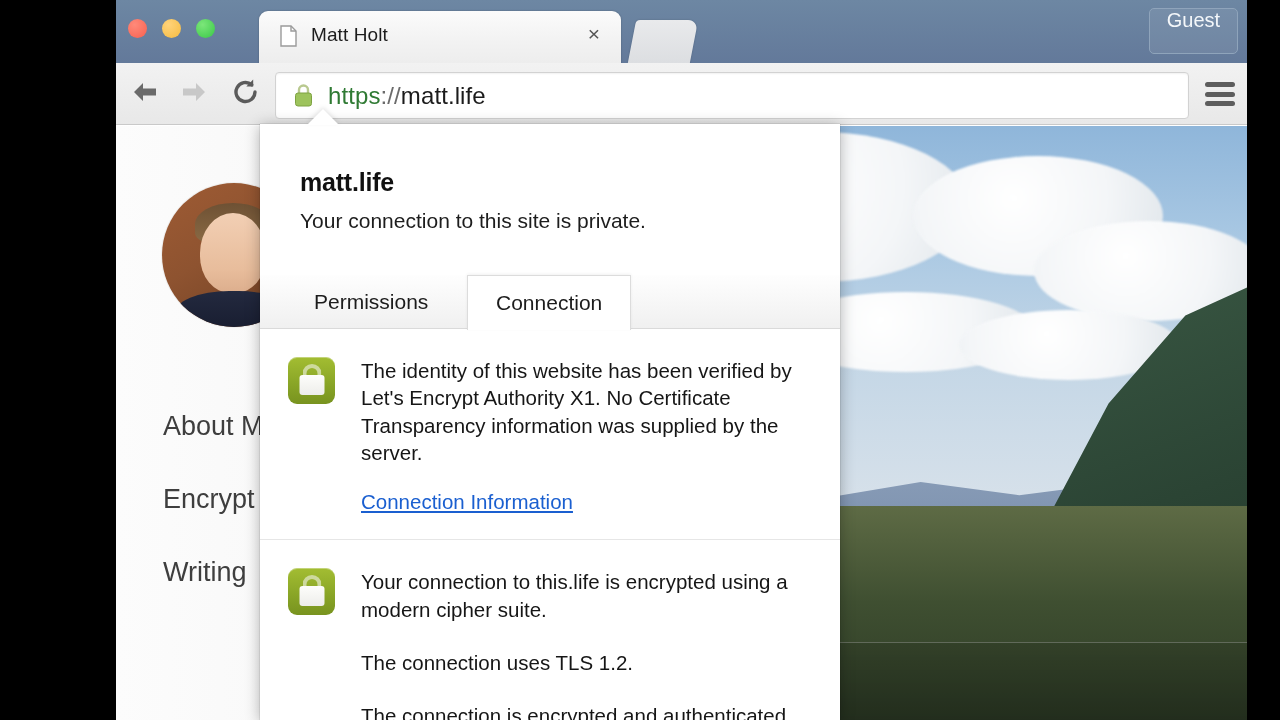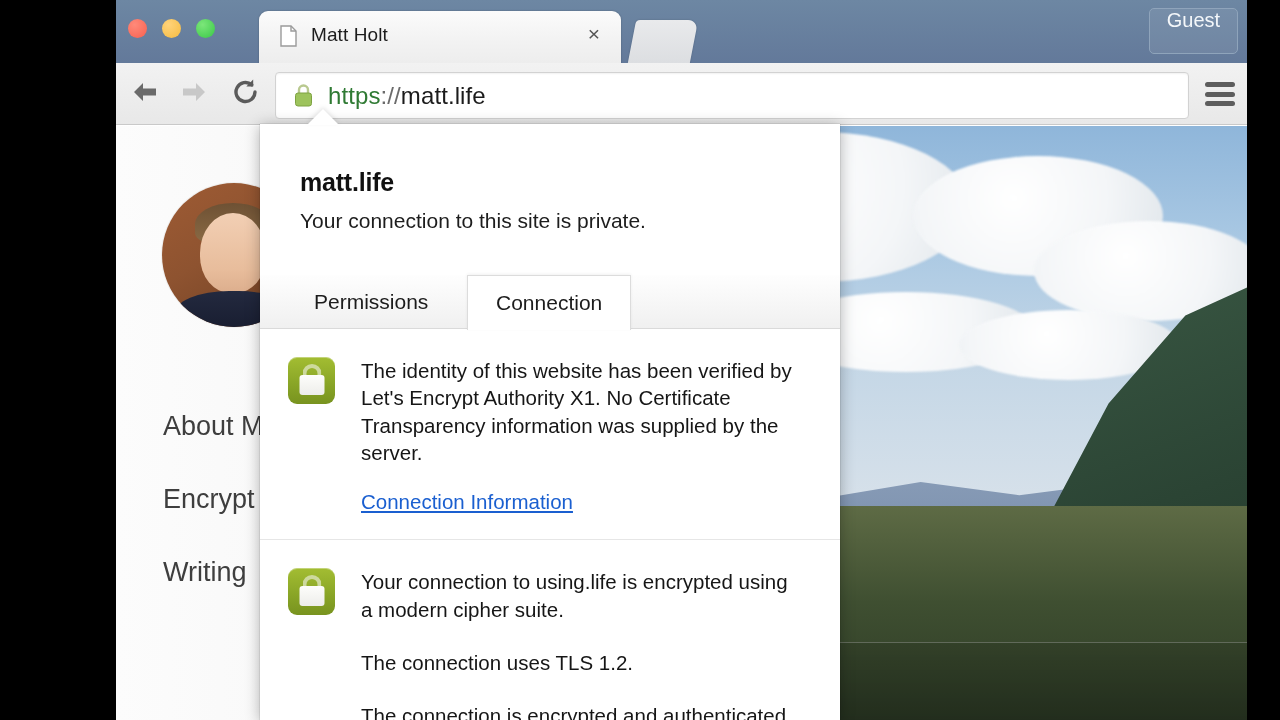--- a/index.html
+++ b/index.html
@@ -401,21 +401,21 @@
             <a class="cert-link">Connection Information</a>
           </div>
         </div>
 
         <div class="info-row bordered">
           <div class="lock-badge">
             <span class="shackle"></span>
             <span class="body"></span>
           </div>
           <div class="info-text">
-            <p>Your connection to using.life is encrypted using a modern cipher suite.</p>
+            <p>Your connection to this.life is encrypted using a modern cipher suite.</p>
             <p>The connection uses TLS 1.2.</p>
             <p>The connection is encrypted and authenticated using AES_128_GCM and</p>
           </div>
         </div>
 
       </div>
     </div>
 
   </div>
 </div>

